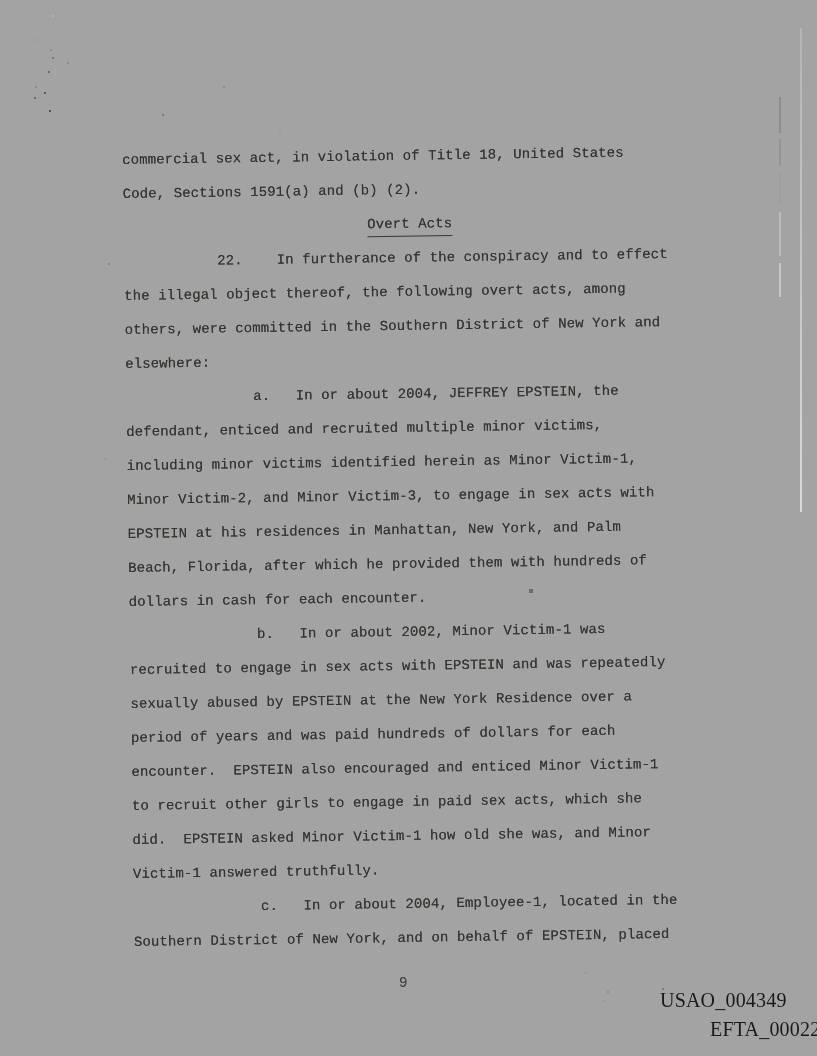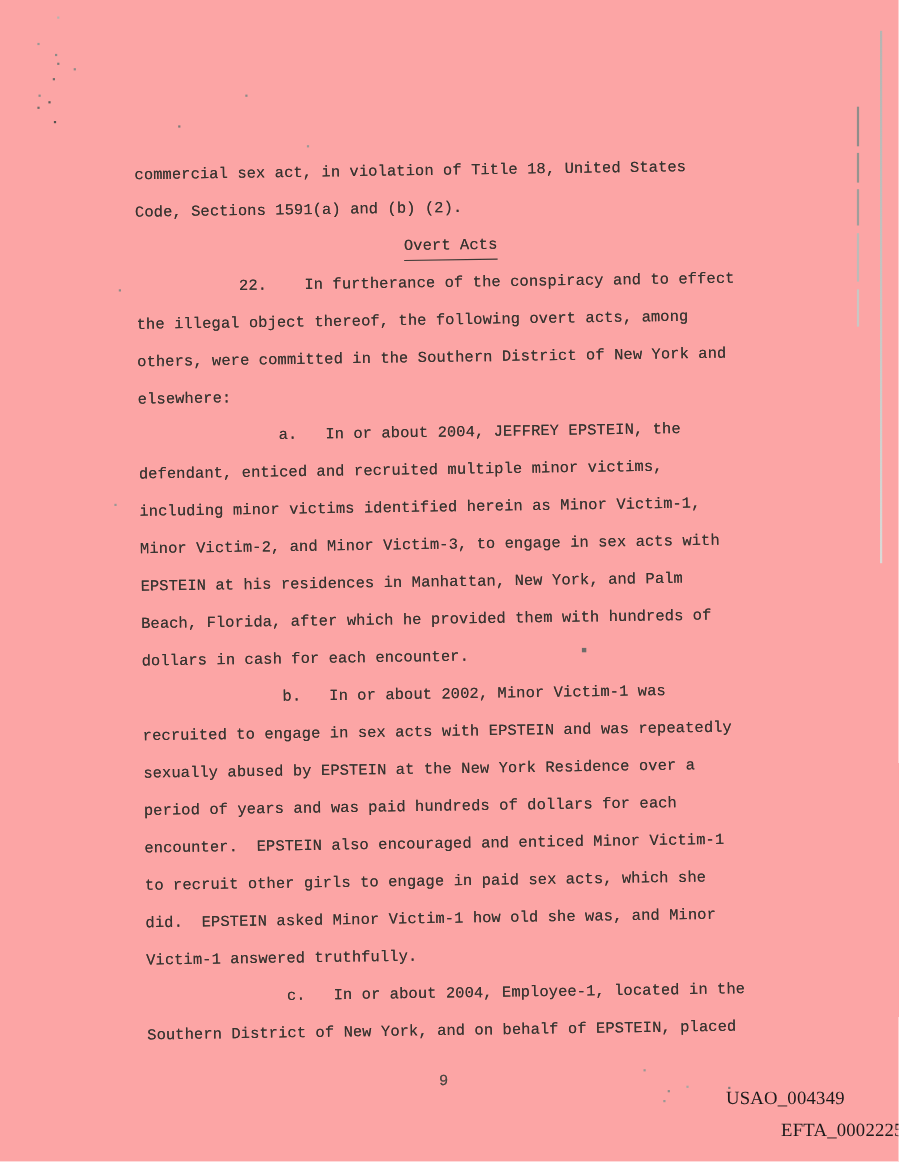--- a/index.html
+++ b/index.html
@@ -4,21 +4,21 @@
 <style>
   html, body {
     margin: 0;
     padding: 0;
     background: #ffffff;
   }
   .page {
     position: relative;
     width: 817px;
     height: 1056px;
-    background: #fca5a5;
+    background: #a3a3a3;
     overflow: hidden;
     font-family: "Liberation Mono", "DejaVu Sans Mono", monospace;
   }
   
   .typescript {
     position: absolute;
     left: 122px;
     top: 143px;
     width: 572px;
     transform: rotate(-0.85deg);
@@ -46,21 +46,21 @@
     position: absolute;
     left: 399px;
     top: 975px;
     font-size: 14px;
     color: #4a4843;
     text-shadow: 0 0 0.6px rgba(46, 44, 40, 0.6);
   }
   .bates {
     position: absolute;
     font-family: "Liberation Serif", "DejaVu Serif", serif;
-    font-size: 17px;
+    font-size: 20px;
     color: #1a1a1a;
     letter-spacing: 0.2px;
   }
   .bates-1 { left: 660px; top: 989px; }
   .bates-2 { left: 710px; top: 1018px; }
   
   .scan-line-right {
     position: absolute;
     left: 800px;
     top: 28px;

